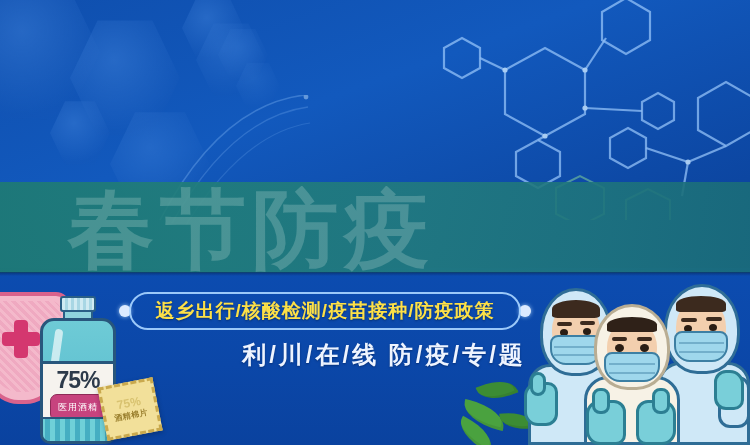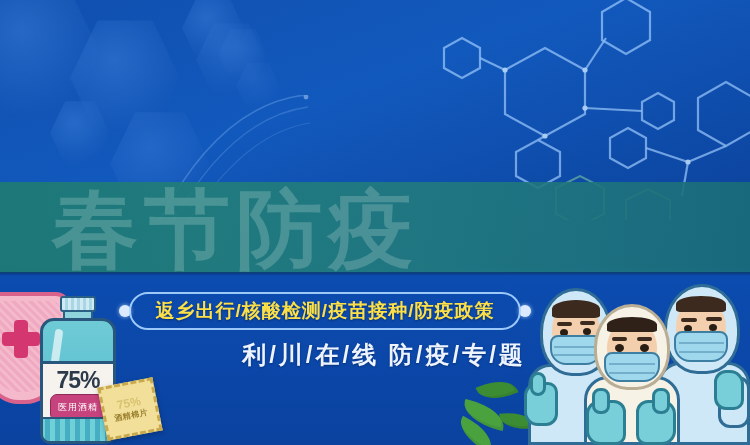--- a/index.html
+++ b/index.html
@@ -34,21 +34,21 @@
       rgba(33,126,120,.90) 28%,
       rgba(34,124,124,.88) 55%,
       rgba(30,116,124,.90) 80%,
       rgba(26,108,122,.92) 100%);
   }
   .watermark{
     position:absolute;left:0;top:186px;width:750px;height:88px;
     display:flex;align-items:center;justify-content:flex-start;
     font-size:86px;font-weight:bold;letter-spacing:6px;
     color:rgba(222,240,232,.22);
-    white-space:nowrap;padding-left:52px;box-sizing:border-box;
+    white-space:nowrap;padding-left:68px;box-sizing:border-box;
     overflow:hidden;user-select:none;
   }
   
   .band-edge{
     position:absolute;left:0;top:272px;width:750px;height:4px;
     background:linear-gradient(180deg,rgba(8,48,110,.85),rgba(10,60,135,0));
   }
   
   .headline{
     position:absolute;left:0;top:189px;width:750px;

